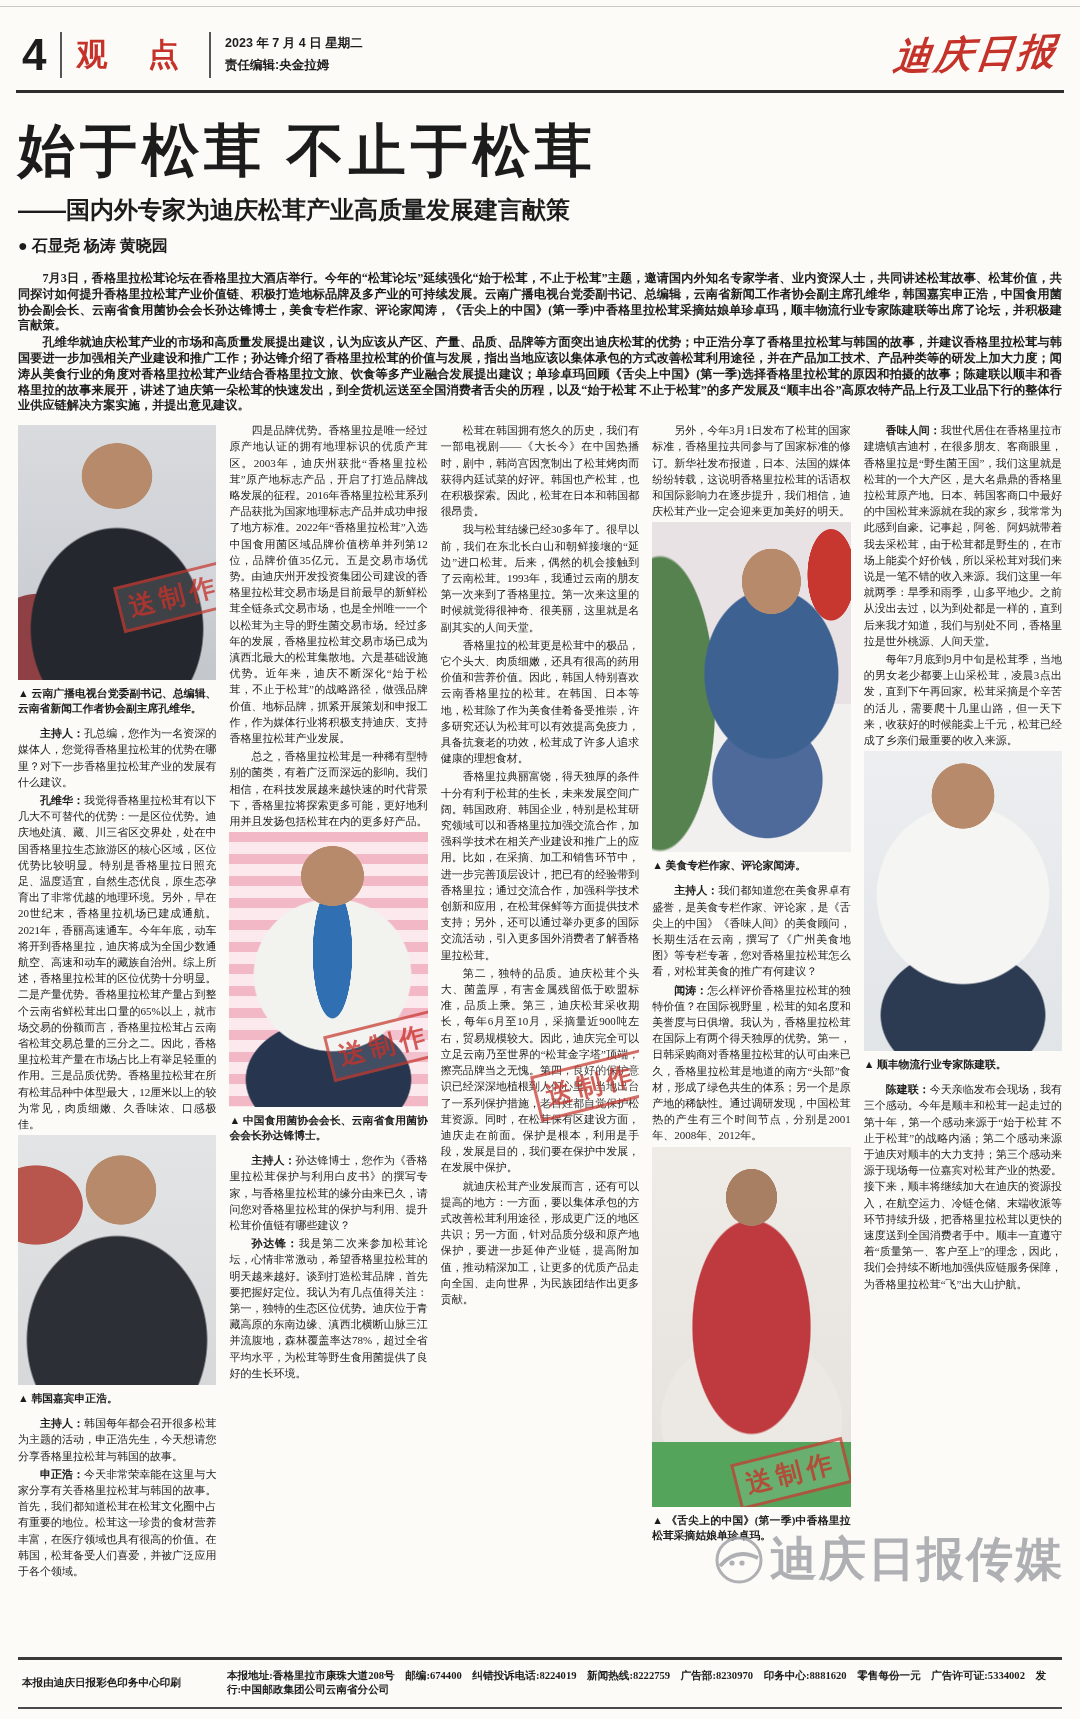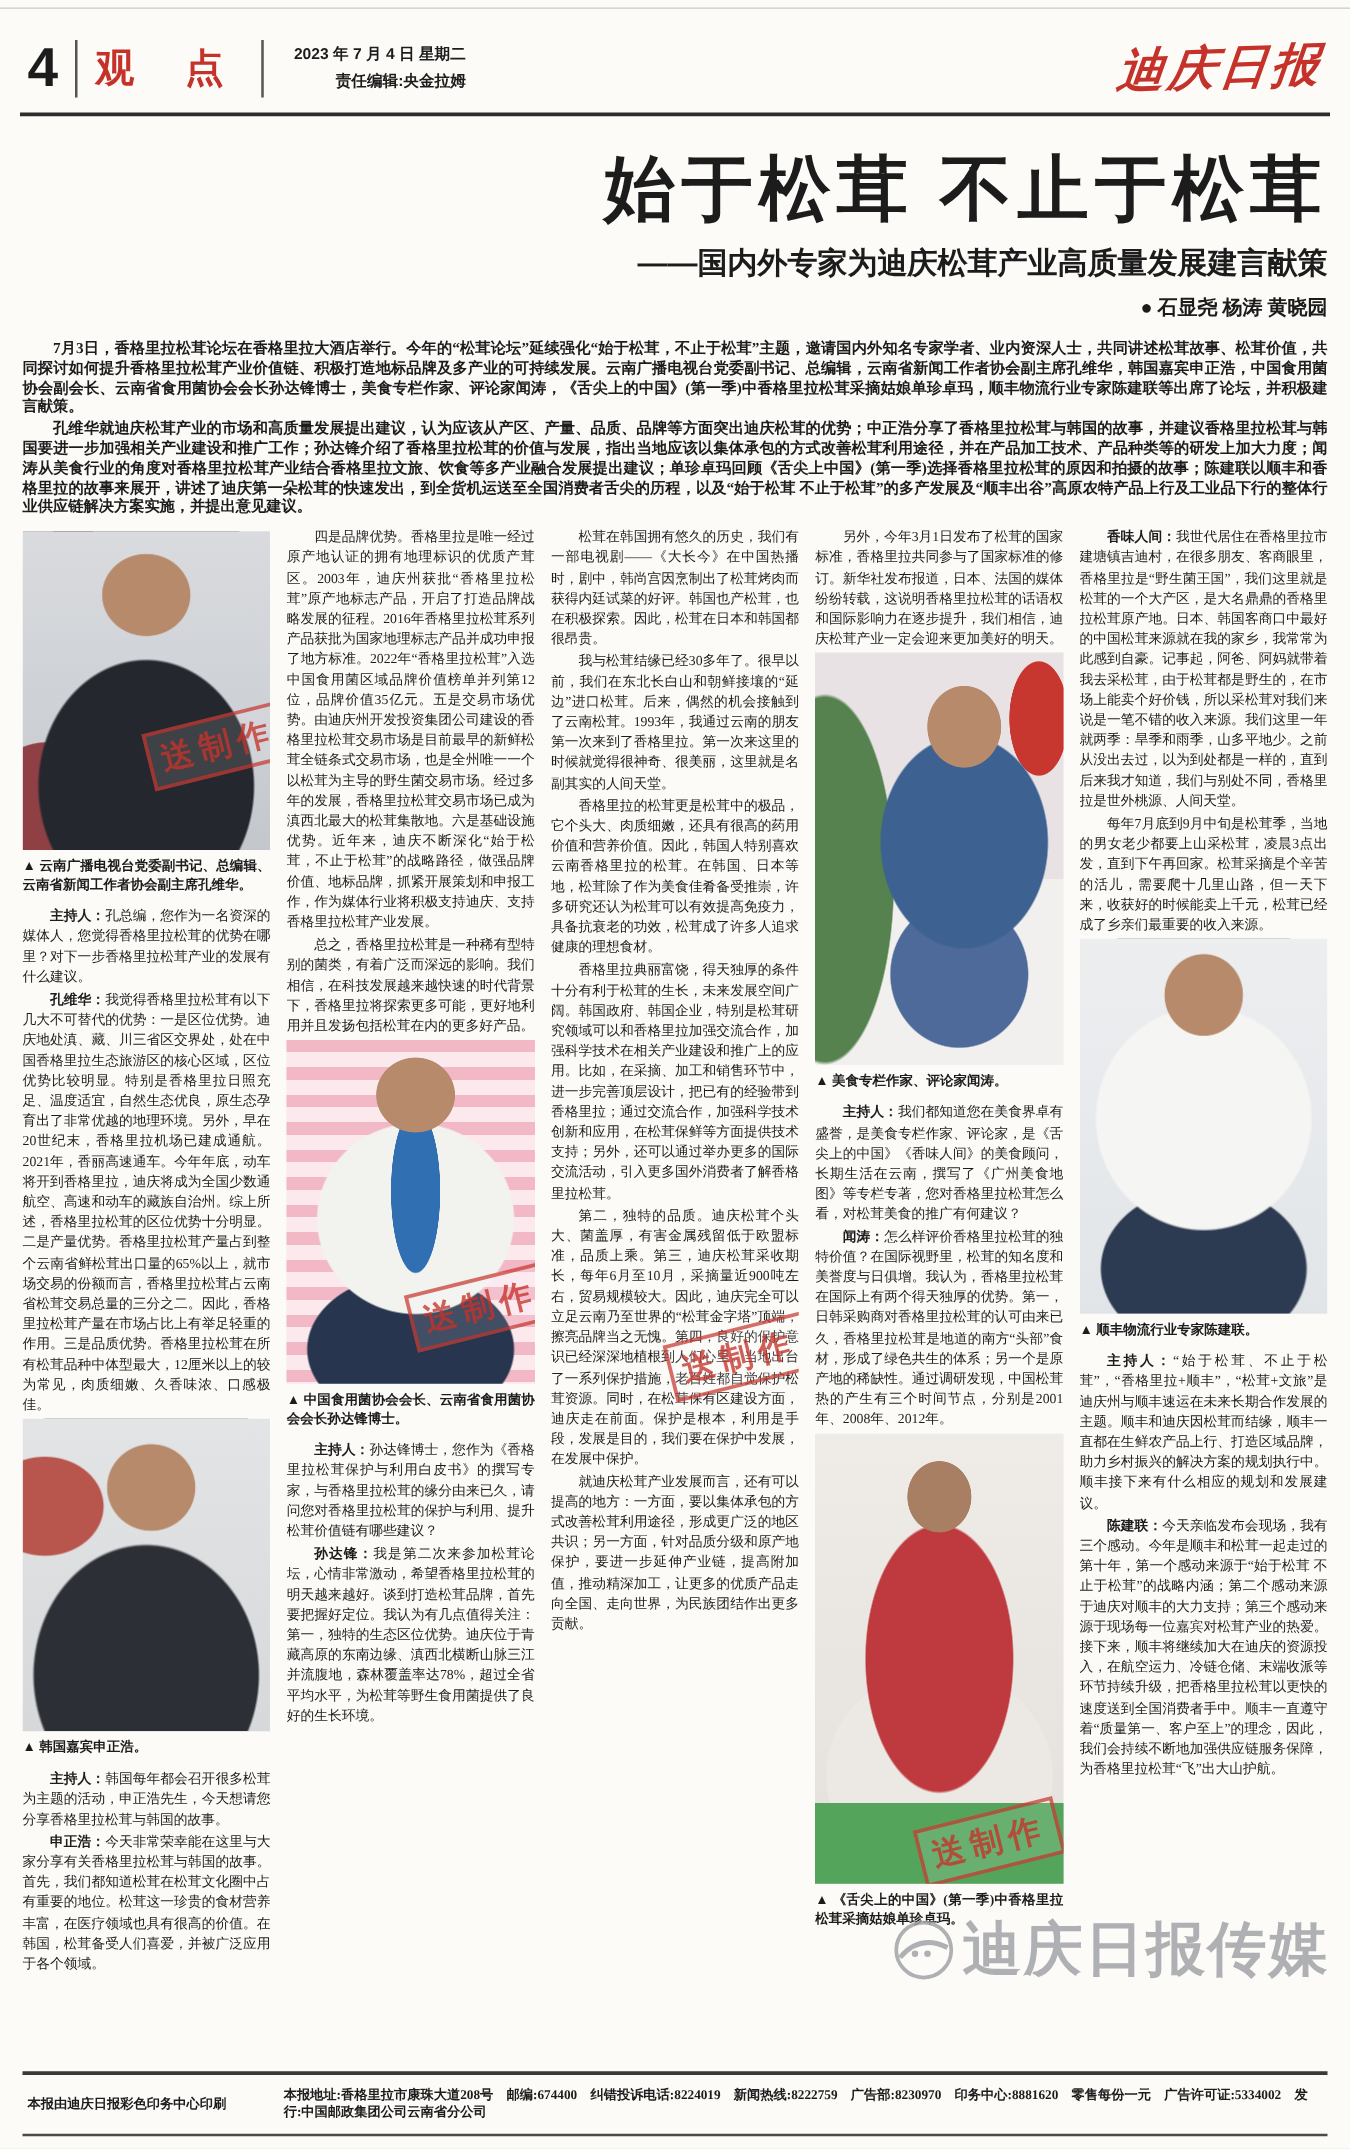--- a/index.html
+++ b/index.html
@@ -4,26 +4,26 @@
 <style>
   html,body{margin:0;padding:0;background:#e8e8e6;}
   .page{position:relative;width:1080px;height:1719px;margin:0 auto;background:#fcfbf8;color:#1c1c1c;
         font-family:"Liberation Serif","DejaVu Serif",serif;overflow:hidden;box-sizing:border-box;padding:0 18px;}
   .topline{height:1px;background:#c9c9c6;margin:6px -18px 0;}
   
   header{display:flex;align-items:center;padding:22px 4px 10px;}
   .pagenum{font-size:44px;font-weight:900;line-height:.9;font-family:"Liberation Sans",sans-serif;}
   .vsep{width:2px;height:46px;background:#555;margin:0 14px;}
   .section{font-size:31px;font-weight:900;color:#c5322a;letter-spacing:16px;font-family:"Liberation Sans",sans-serif;white-space:nowrap;}
-  .dateblock{font-size:12.5px;font-weight:bold;line-height:1.75;margin-left:10px;font-family:"Liberation Sans",sans-serif;text-align:right;}
+  .dateblock{font-size:12.5px;font-weight:bold;line-height:1.75;margin-left:0;font-family:"Liberation Sans",sans-serif;}
   .masthead{margin-left:auto;color:#c5322a;font-size:38px;font-weight:900;font-style:italic;
             transform:skewX(-8deg) rotate(-2deg);letter-spacing:3px;font-family:"DejaVu Serif",serif;}
   .headrule{height:3px;background:#2d2d2d;margin:0 -2px;}
   
-  .headline-wrap{text-align:right;}
+  .headline-wrap{text-align:left;}
   h1{margin:20px 0 4px;font-size:57px;font-weight:900;letter-spacing:5px;font-family:"Liberation Sans",sans-serif;}
   h2{margin:2px 0 10px;font-size:24px;font-weight:900;font-family:"Liberation Sans",sans-serif;}
   .byline{font-size:16px;font-weight:bold;margin:0 0 14px;}
   
   .intro p{margin:1px 0;text-indent:2em;text-align:justify;font-size:12.2px;line-height:15.8px;font-weight:bold;}
   
   .columns{display:flex;gap:13px;margin-top:8px;height:1336px;overflow:hidden;}
   .col{flex:1;min-width:0;position:relative;overflow:hidden;}
   .col p.para{margin:0 0 2px;text-indent:2em;text-align:justify;font-size:11px;line-height:16.2px;}
   .col p.para strong{font-family:"Liberation Sans",sans-serif;}
@@ -151,21 +151,20 @@
         <div class="photo ph-zhuoma">
           <div class="stamp on-zhuoma">送制作</div>
         </div>
         <p class="caption">▲ 《舌尖上的中国》(第一季)中香格里拉松茸采摘姑娘单珍卓玛。</p>
       </div>
       <div class="col">
         <p class="para"><strong>香味人间：</strong>我世代居住在香格里拉市建塘镇吉迪村，在很多朋友、客商眼里，香格里拉是“野生菌王国”，我们这里就是松茸的一个大产区，是大名鼎鼎的香格里拉松茸原产地。日本、韩国客商口中最好的中国松茸来源就在我的家乡，我常常为此感到自豪。记事起，阿爸、阿妈就带着我去采松茸，由于松茸都是野生的，在市场上能卖个好价钱，所以采松茸对我们来说是一笔不错的收入来源。我们这里一年就两季：旱季和雨季，山多平地少。之前从没出去过，以为到处都是一样的，直到后来我才知道，我们与别处不同，香格里拉是世外桃源、人间天堂。</p>
         <p class="para">每年7月底到9月中旬是松茸季，当地的男女老少都要上山采松茸，凌晨3点出发，直到下午再回家。松茸采摘是个辛苦的活儿，需要爬十几里山路，但一天下来，收获好的时候能卖上千元，松茸已经成了乡亲们最重要的收入来源。</p>
         <div class="photo ph-chen"></div>
         <p class="caption">▲ 顺丰物流行业专家陈建联。</p>
-        <p class="para"><strong>主持人：</strong>“始于松茸、不止于松茸”，“香格里拉+顺丰”，“松茸+文旅”是迪庆州与顺丰速运在未来长期合作发展的主题。顺丰和迪庆因松茸而结缘，顺丰一直都在生鲜农产品上行、打造区域品牌，助力乡村振兴的解决方案的规划执行中。顺丰接下来有什么相应的规划和发展建议。</p>
         <p class="para"><strong>陈建联：</strong>今天亲临发布会现场，我有三个感动。今年是顺丰和松茸一起走过的第十年，第一个感动来源于“始于松茸 不止于松茸”的战略内涵；第二个感动来源于迪庆对顺丰的大力支持；第三个感动来源于现场每一位嘉宾对松茸产业的热爱。接下来，顺丰将继续加大在迪庆的资源投入，在航空运力、冷链仓储、末端收派等环节持续升级，把香格里拉松茸以更快的速度送到全国消费者手中。顺丰一直遵守着“质量第一、客户至上”的理念，因此，我们会持续不断地加强供应链服务保障，为香格里拉松茸“飞”出大山护航。</p>
       </div>
     </main>
 
   <div class="watermark">
     <svg width="54" height="54" viewBox="0 0 54 54">
       <circle cx="27" cy="27" r="22" fill="none" stroke="#a2a3a7" stroke-width="3"></circle>
       <path d="M8 33 Q 24 14 46 25" stroke="#a2a3a7" stroke-width="4" fill="none"></path>
       <circle cx="20" cy="30" r="2.6" fill="#a2a3a7"></circle>
       <circle cx="30" cy="30" r="2.6" fill="#a2a3a7"></circle>

